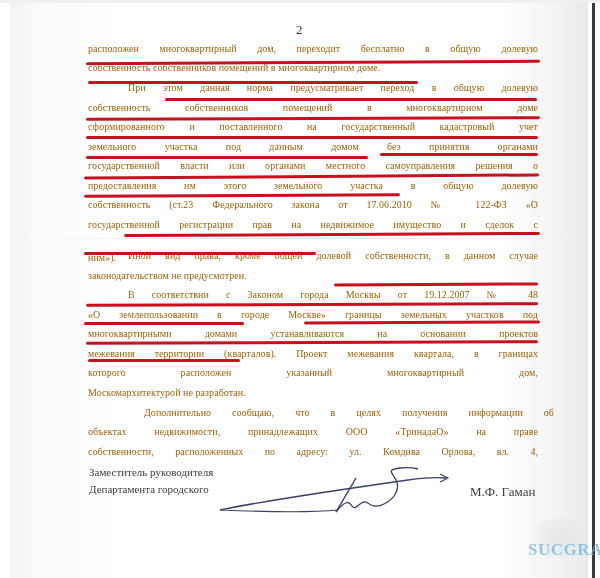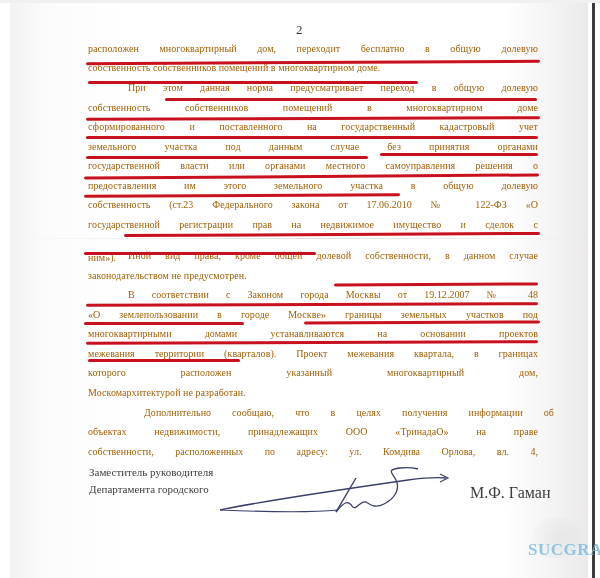--- a/index.html
+++ b/index.html
@@ -29,21 +29,21 @@
   }
   .line {
     position: absolute; font-size: 10px; color: #a16207; white-space: nowrap;
     line-height: 16px; letter-spacing: 0.05px;
   }
   .just { text-align-last: justify; text-align: justify; }
   .ul {
     position: absolute; height: 3px; background: #c8101e; border-radius: 2px;
   }
   .sig-block { position: absolute; left: 89px; top: 464px; font-size: 11px; color: #3c3c3c; line-height: 17px; }
-  .sig-name { position: absolute; left: 470px; top: 484px; font-size: 16px; color: #3c3c3c; }
+  .sig-name { position: absolute; left: 470px; top: 484px; font-size: 13px; color: #3c3c3c; }
   .signature { position: absolute; left: 218px; top: 466px; }
   .watermark {
     position: absolute; left: 528px; top: 540px; font-family: Liberation Serif, serif;
     font-weight: bold; font-size: 17px; color: #7fbfe0; letter-spacing: 0.5px; opacity: 0.85; text-align: right;
   }
   .watermark-bg {
     position: absolute; left: 532px; top: 518px; width: 50px; height: 40px;
     border-radius: 20px; background: radial-gradient(circle, rgba(200,200,200,0.25), rgba(255,255,255,0));
   }
 </style>
@@ -55,21 +55,21 @@
 <div class="page-edge"></div>
 <div class="fold" style="top:238px"></div>
 
 <div class="page-num">2</div>
 
 <div class="line just" style="left:88px;top:41px;width:450px">расположен многоквартирный дом, переходит бесплатно в общую долевую</div>
 <div class="line" style="left:88px;top:60px">собственность собственников помещений в многоквартирном доме.</div>
 <div class="line just" style="left:128px;top:80px;width:410px">При этом данная норма предусматривает переход в общую долевую</div>
 <div class="line just" style="left:88px;top:100px;width:450px">собственность собственников помещений в многоквартирном доме</div>
 <div class="line just" style="left:88px;top:119px;width:450px">сформированного и поставленного на государственный кадастровый учет</div>
-<div class="line just" style="left:88px;top:139px;width:450px">земельного участка под данным случае без принятия органами</div>
+<div class="line just" style="left:88px;top:139px;width:450px">земельного участка под данным домом без принятия органами</div>
 <div class="line just" style="left:88px;top:158px;width:450px">государственной власти или органами местного самоуправления решения о</div>
 <div class="line just" style="left:88px;top:178px;width:450px">предоставления им этого земельного участка в общую долевую</div>
 <div class="line just" style="left:88px;top:197px;width:450px">собственность (ст.23 Федерального закона от 17.06.2010 № 122-ФЗ «О</div>
 <div class="line just" style="left:88px;top:217px;width:450px">государственной регистрации прав на недвижимое имущество и сделок с</div>
 <div class="line" style="left:88px;top:250px">ним»).</div>
 <div class="line just" style="left:128px;top:224px;width:410px;top:225px"></div>
 <div class="line just" style="left:128px;top:248px;width:410px">Иной вид права, кроме общей долевой собственности, в данном случае</div>
 <div class="line" style="left:88px;top:268px">законодательством не предусмотрен.</div>
 <div class="line just" style="left:128px;top:287px;width:410px">В соответствии с Законом города Москвы от 19.12.2007 № 48</div>
 <div class="line just" style="left:88px;top:307px;width:450px">«О землепользовании в городе Москве» границы земельных участков под</div>

